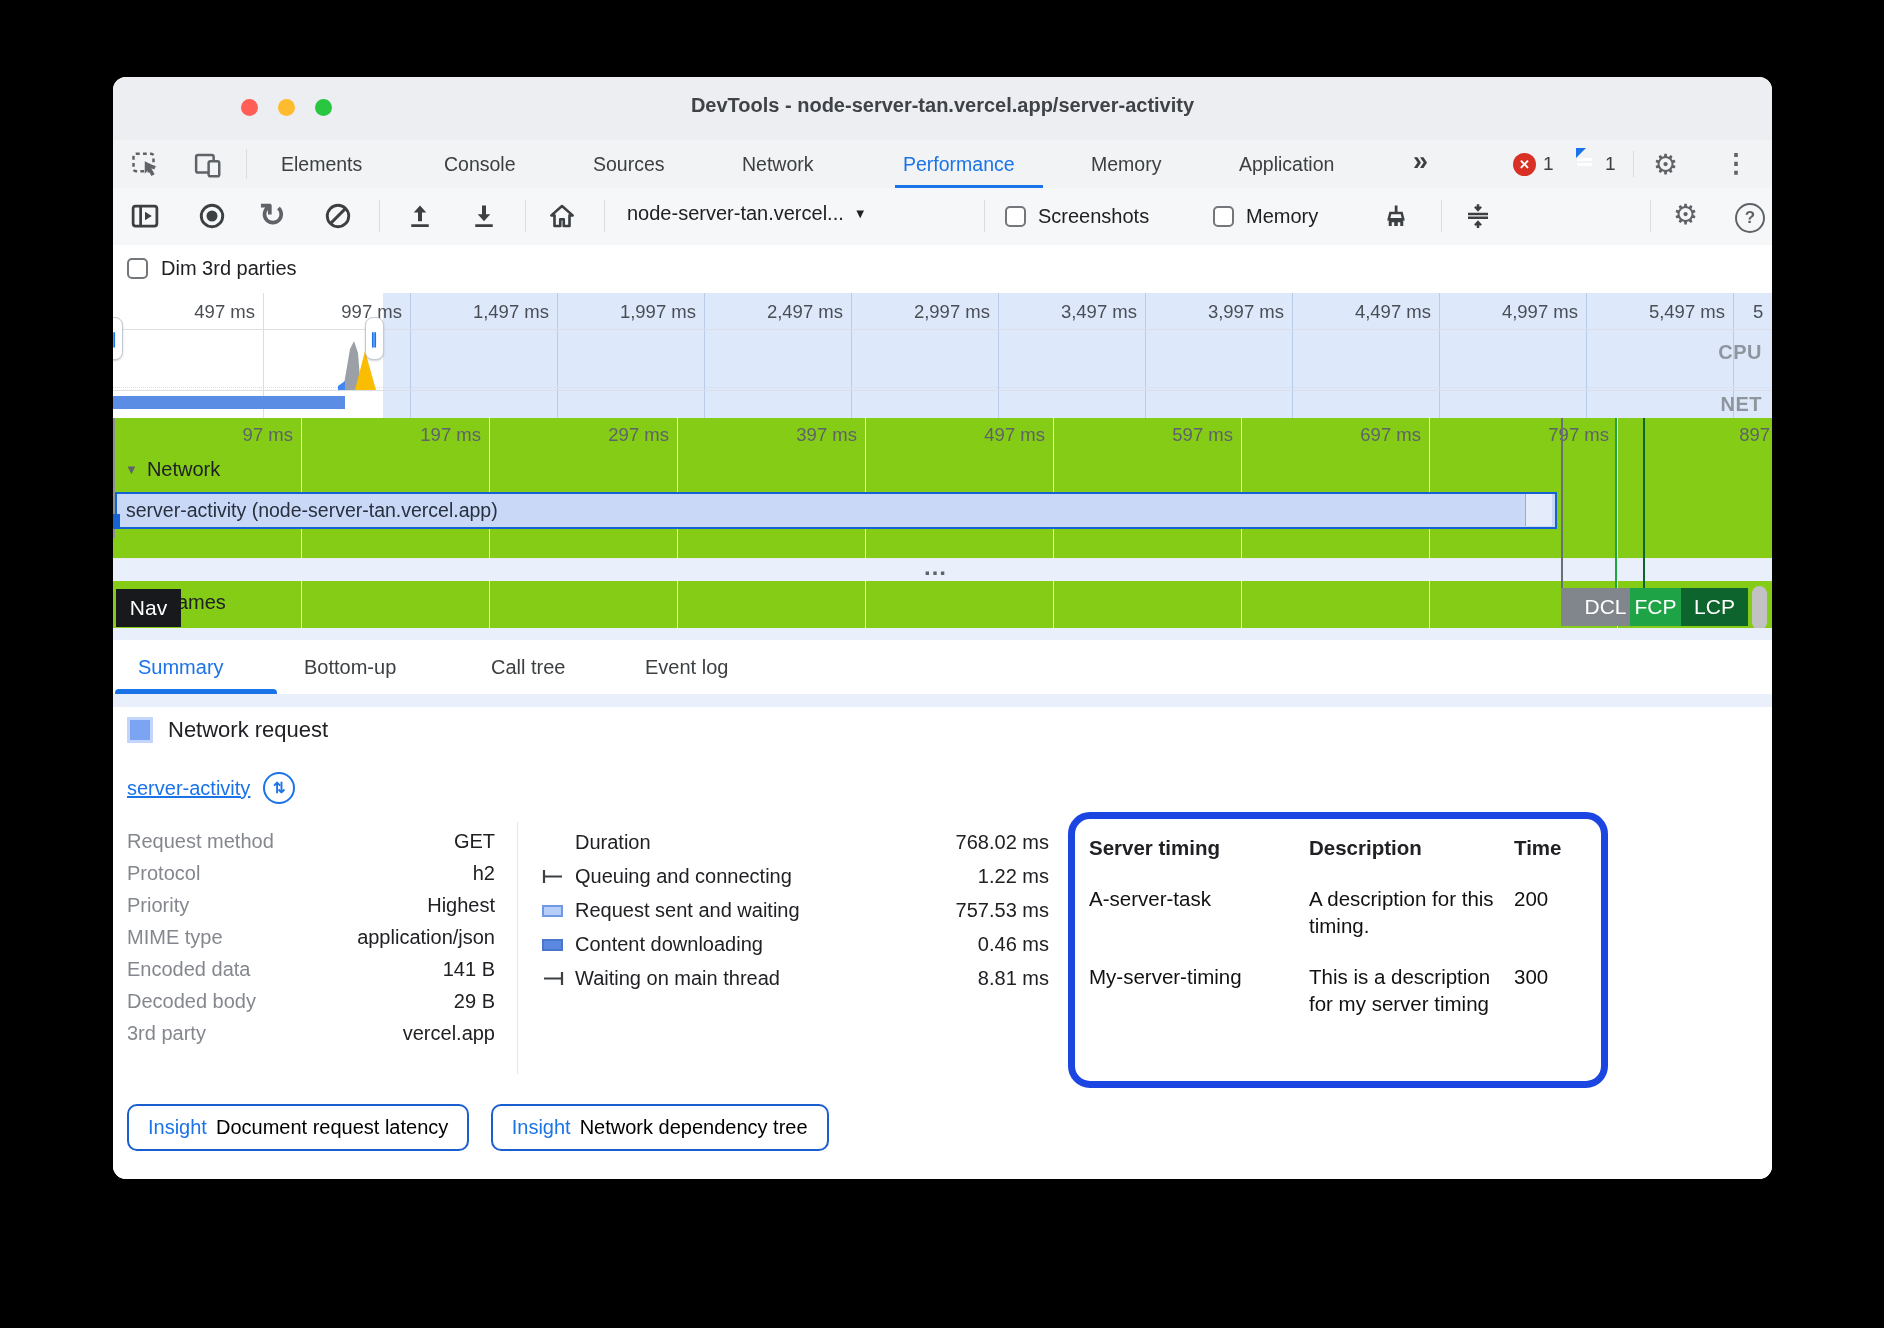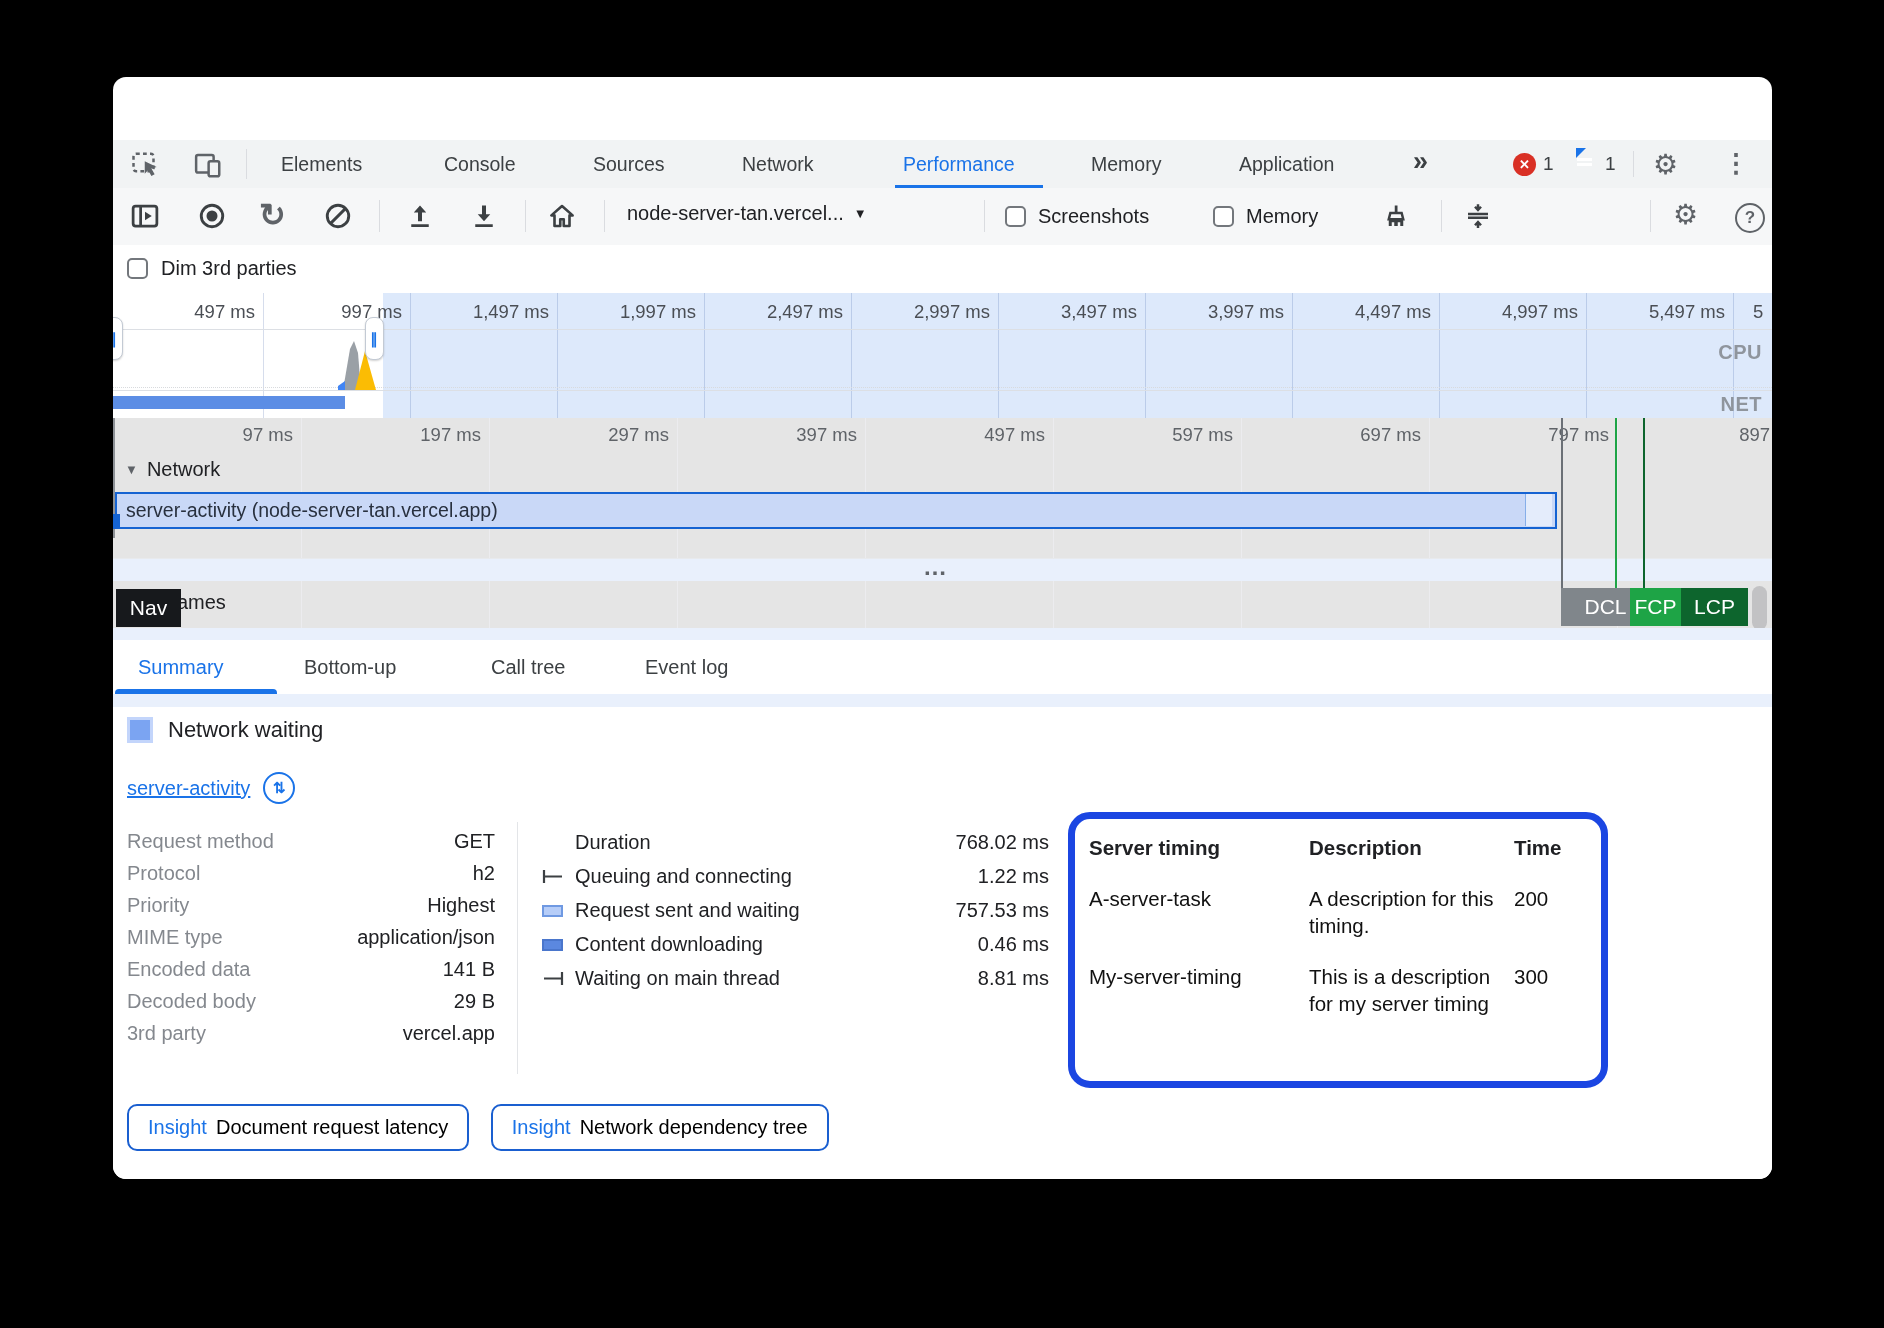--- a/index.html
+++ b/index.html
@@ -26,21 +26,21 @@
   .overview{left:0;top:216px;width:100%;height:125px;background:#fff;overflow:hidden}
   .ovshade{left:270px;top:0;right:0;bottom:0;background:rgba(174,202,245,.42)}
   .ovline{left:0;width:100%;height:1px;background:#dcdfe4}
   .ovg{top:0;bottom:0;width:1px;background:rgba(70,100,170,.22)}
   .otl{top:8px;width:128px;text-align:right;font-size:18.5px;color:#4a4e54}
   .handle{top:24px;width:17px;height:41px;background:#fff;border:1px solid #c3cad4;border-radius:8px;
           box-shadow:0 1px 2px rgba(0,0,0,.18);display:flex;align-items:center;justify-content:center;
           color:#1a73e8;font-size:15px;font-weight:bold;letter-spacing:1px}
   .cpunet{right:10px;font-size:20px;font-weight:bold;color:#8f959d;letter-spacing:.5px}
   
-  .tracks{left:0;top:341px;width:100%;height:222px;background:#e5e5e5;overflow:hidden}
+  .tracks{left:0;top:341px;width:100%;height:222px;background:#84cc16;overflow:hidden}
   .g{top:0;height:210px;width:1px;background:#ececef}
   .dtl{top:6px;width:142px;text-align:right;font-size:18.5px;color:#5f6368}
   .band{left:0;width:100%;background:#e9f0fc}
   .mline{top:0;width:2px;height:172px}
   .mbadge{top:170px;height:38px;color:#fff;font-size:21px;display:flex;align-items:center;justify-content:center}
   
   .btabs{left:0;top:563px;width:100%;height:54px;background:#fff;overflow:hidden}
   .btab{top:0;height:54px;display:flex;align-items:center;font-size:20px;color:#3c4043}
   .btab.active{color:#1a73e8}
   .pill{height:8px;background:#1a73e8;border-radius:8px;bottom:-3px}
@@ -70,20 +70,26 @@
   .swatch{width:26px;height:26px;background:#7ba4f2;border:3px solid #c3d5fb;box-sizing:border-box}
   .reveal{width:28px;height:28px;border:2.4px solid #1a73e8;border-radius:50%;color:#1a73e8;font-size:15px;
           font-weight:bold;display:flex;align-items:center;justify-content:center}
   a.link{color:#1a73e8;font-size:20px;text-decoration:underline}
 </style>
 </head>
 <body>
 
 <div class="win">
 
+  <div class="a titlebar">
+    <span class="a tlight" style="left:128px;background:#ff5e57"></span>
+    <span class="a tlight" style="left:165px;background:#febb2e"></span>
+    <span class="a tlight" style="left:202px;background:#29c73f"></span>
+    <div class="a title">DevTools - node-server-tan.vercel.app/server-activity</div>
+  </div>
 
   <div class="a tabbar">
     <span class="a tbtn" style="left:18px;top:10px">
       <svg width="30" height="30" viewBox="0 0 24 24">
           <rect x="2" y="3" width="16" height="14" rx="2" fill="none" stroke="#5f6368" stroke-width="2" stroke-dasharray="3 2.6"></rect>
           <path d="M11 9 l9.5 4.6 -4.2 1.1 2.6 4.6 -2.6 1.4 -2.6 -4.7 -2.7 3z" fill="#5f6368"></path>
         </svg>
     </span>
     <span class="a tbtn" style="left:80px;top:10px">
       <svg width="30" height="30" viewBox="0 0 24 24">
@@ -303,21 +309,21 @@
       </div>
     <div class="btab a" style="left:532px">
         <span>Event log</span>
       </div>
   </div>
   <div class="a bluestrip"></div>
 
   <div class="a content">
     <div class="a" style="left:14px;top:10px;display:flex;align-items:center;gap:15px">
       <span class="swatch"></span>
-      <span style="font-size:22px;font-weight:500;color:#202124">Network waiting</span>
+      <span style="font-size:22px;font-weight:500;color:#202124">Network request</span>
     </div>
     <div class="a" style="left:14px;top:65px;display:flex;align-items:center;gap:13px">
       <a class="link" href="#">server-activity</a>
       <span class="reveal">⇅</span>
     </div>
 
     <div class="a" style="left:14px;top:118px;width:368px">
       <div class="kvrow">
           <span class="kvl">Request method</span>
           <span class="kvv">GET</span>

